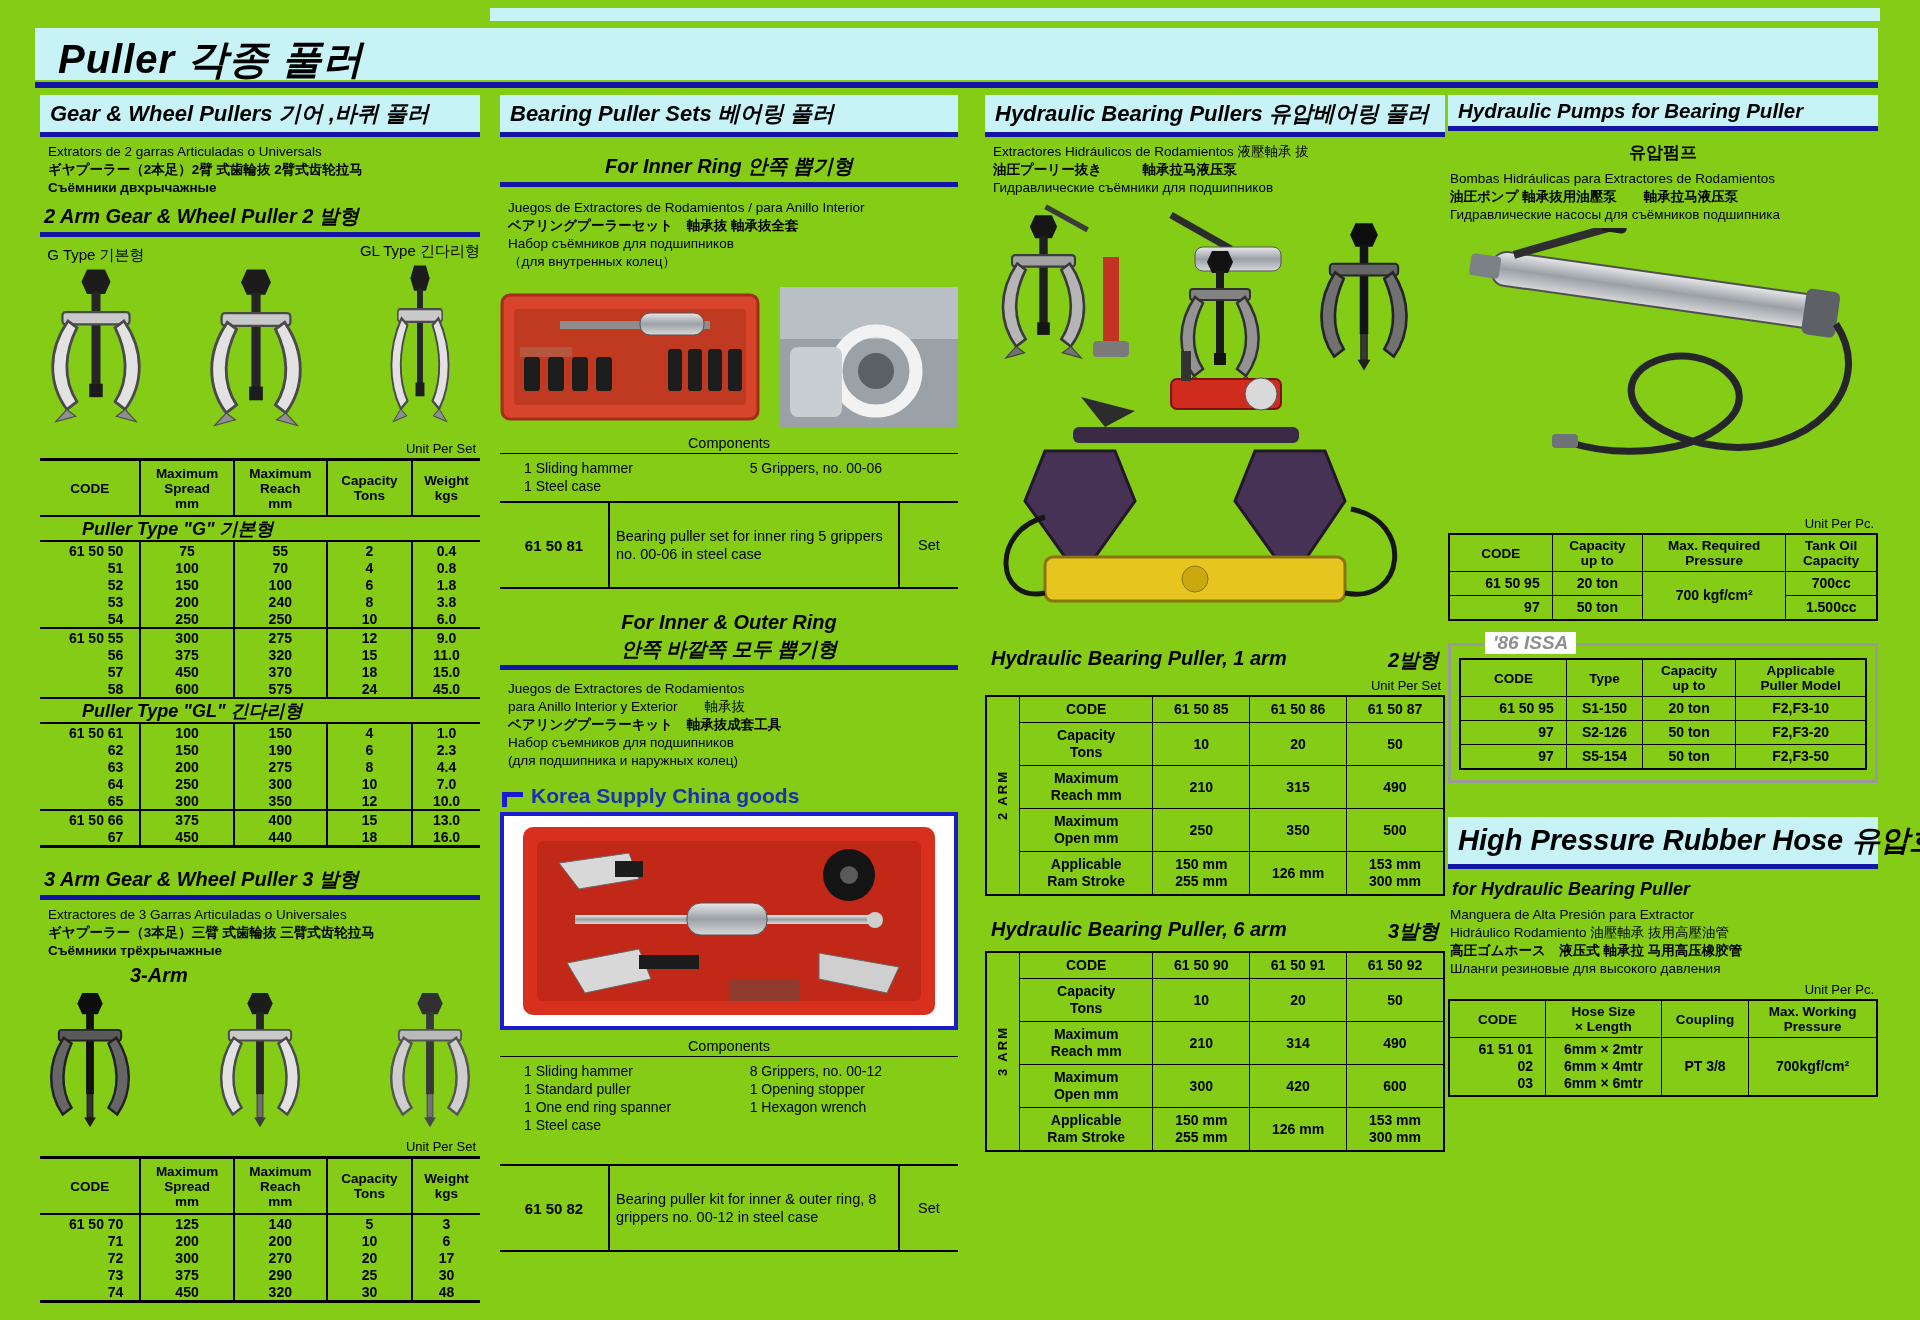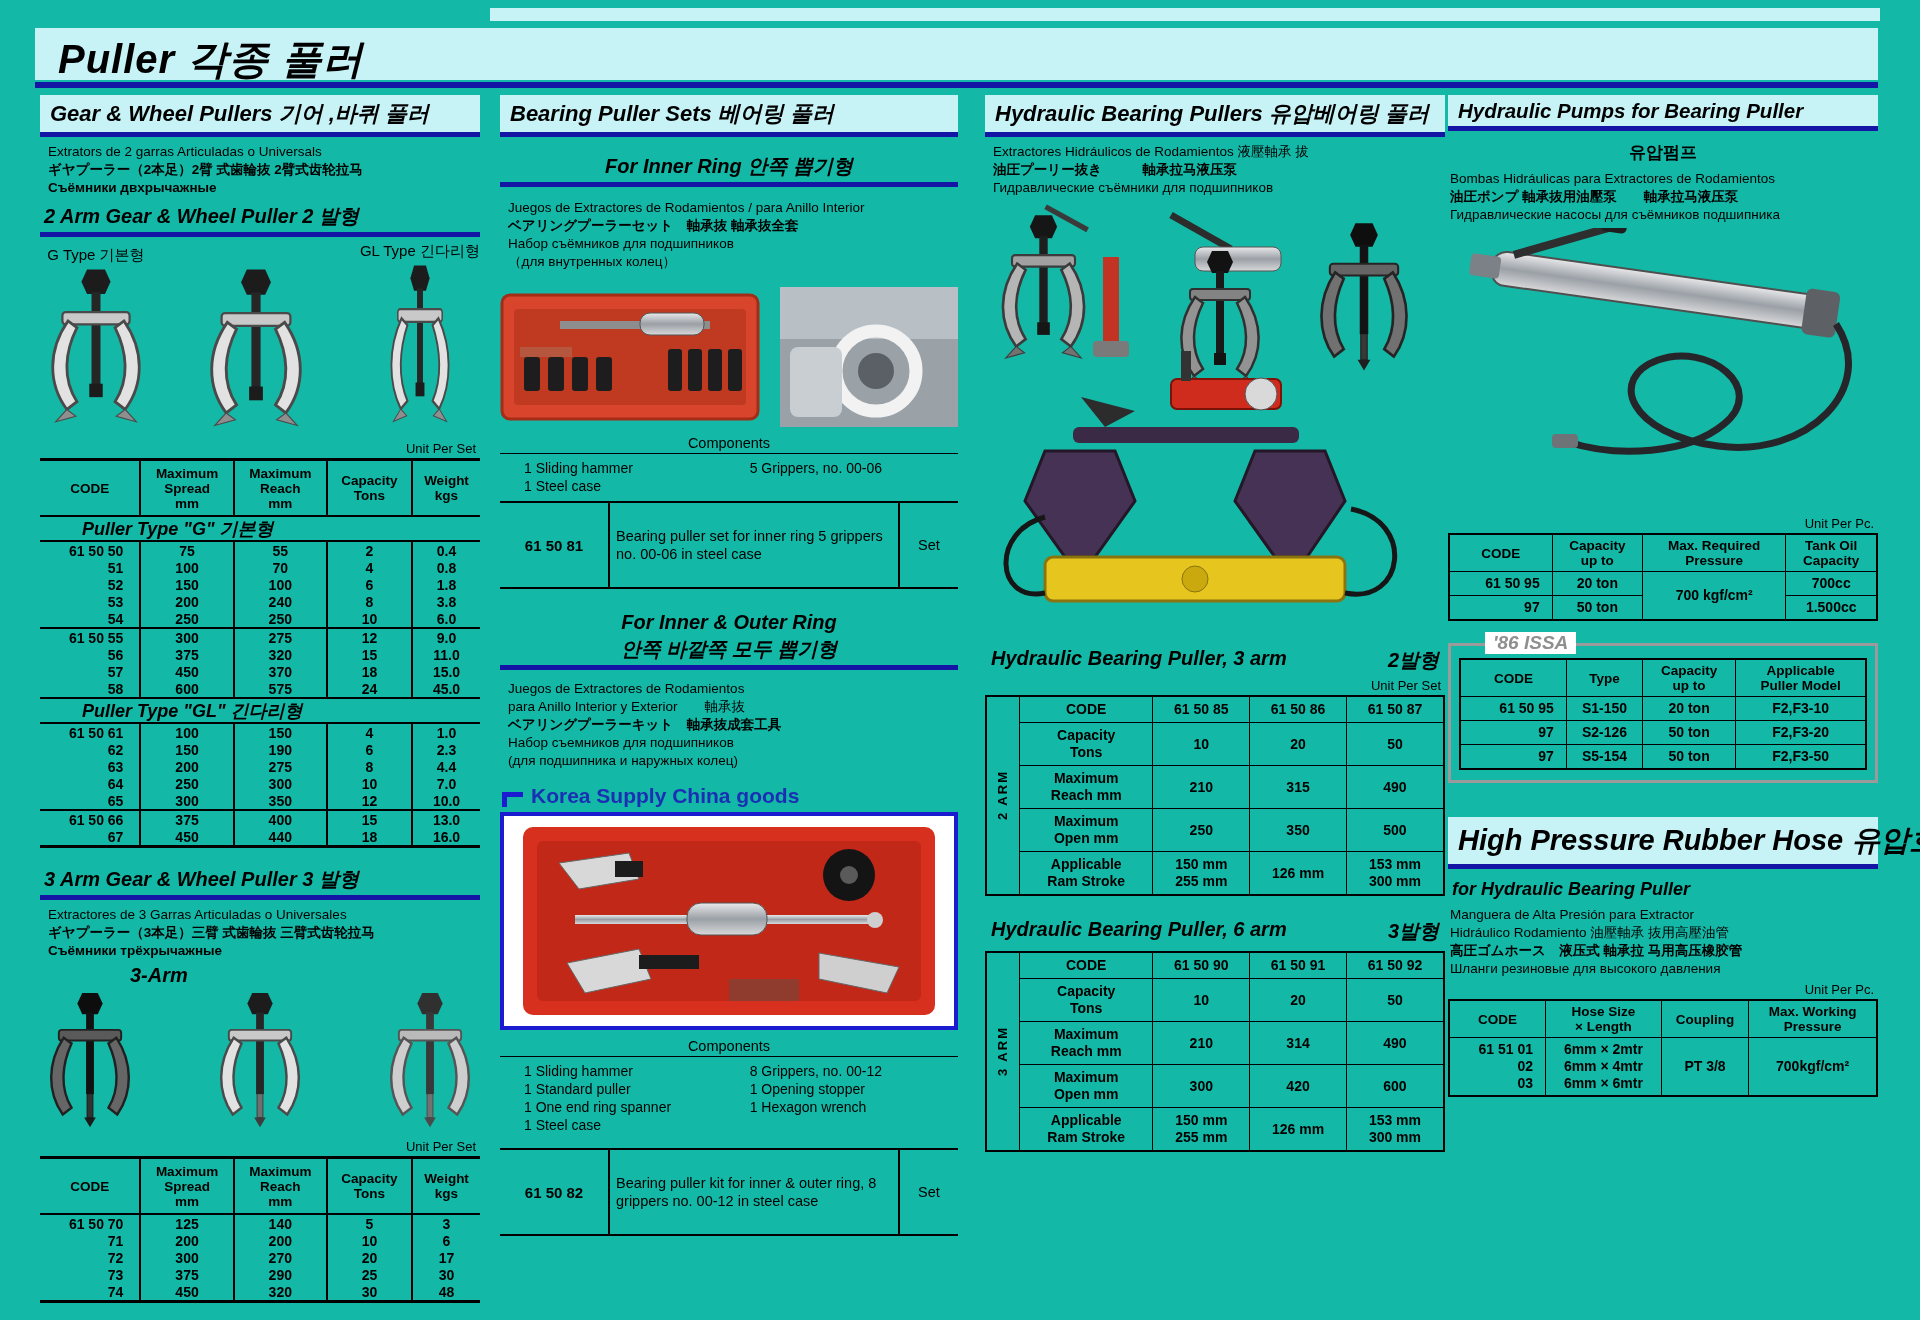--- a/index.html
+++ b/index.html
@@ -1,16 +1,16 @@
 <!DOCTYPE html>
 <html><head>
 <meta charset="utf-8">
 <style>
   html,body{margin:0;padding:0;background:#e8e8e8;}
-  #page{position:relative;width:1920px;height:1320px;background:#14b8a6;overflow:hidden;
+  #page{position:relative;width:1920px;height:1320px;background:#84cc16;overflow:hidden;
         font-family:"Liberation Sans","DejaVu Sans",sans-serif;color:#000;}
   
   .top-strip{position:absolute;left:490px;top:8px;width:1390px;height:13px;background:#c7f3f7;}
   .title-band{position:absolute;left:35px;top:28px;width:1843px;height:52px;background:#c7f3f7;}
   .title-underline{position:absolute;left:35px;top:82px;width:1843px;height:6px;background:#1515a5;}
   .page-title{position:absolute;left:58px;top:32px;font-size:40px;font-weight:bold;font-style:italic;letter-spacing:1px;}
   
   .col{position:absolute;top:95px;}
   #col1{left:40px;width:440px;}
   #col2{left:500px;width:458px;}
@@ -449,21 +449,21 @@
         <div>1 Standard puller</div>
         <div>1 One end ring spanner</div>
         <div>1 Steel case</div>
       </div>
       <div class="cr">
         <div>8 Grippers, no. 00-12</div>
         <div>1 Opening stopper</div>
         <div>1 Hexagon wrench</div>
       </div>
     </div>
-    <div class="code-row" style="margin-top:8px">
+    <div class="code-row" style="margin-top:24px">
       <div class="cc">61 50 82</div>
       <div class="cd">Bearing puller kit for inner &amp; outer
 ring, 8 grippers no. 00-12 in
 steel case</div>
       <div class="cu">Set</div>
     </div>
   </div>
 
   <div id="col3" class="col">
     <div class="sec-h">Hydraulic Bearing Pullers  유압베어링 풀러</div>
@@ -502,21 +502,21 @@
         <rect x="88" y="226" width="226" height="16" rx="6" fill="#3b2a46"></rect>
         <rect x="60" y="356" width="300" height="44" rx="8" fill="#e6c51f" stroke="#8a7410" stroke-width="3"></rect>
         <circle cx="210" cy="378" r="13" fill="#caa90e" stroke="#8a7410"></circle>
         <path d="M60,392 C10,402 6,330 60,316" fill="none" stroke="#161616" stroke-width="5"></path>
         <path d="M360,392 C420,404 430,320 366,308" fill="none" stroke="#161616" stroke-width="5"></path>
         <rect x="150,?" y="0" width="0" height="0" fill="none"></rect>
         <path d="M120,226 L96,196 L150,210" fill="#2c2c2c"></path>
       </g>
     </svg>
     <div class="h-title">
-      <span>Hydraulic Bearing Puller, 3 arm</span>
+      <span>Hydraulic Bearing Puller, 1 arm</span>
       <span>2발형</span>
     </div>
     <div class="unit">Unit Per Set</div>
     <table class="t3">
         <tbody>
           <tr>
             <td rowspan="5" class="vert">2 ARM</td>
             <td class="lbl">CODE</td>
             <td>61 50 85</td>
             <td>61 50 86</td>

